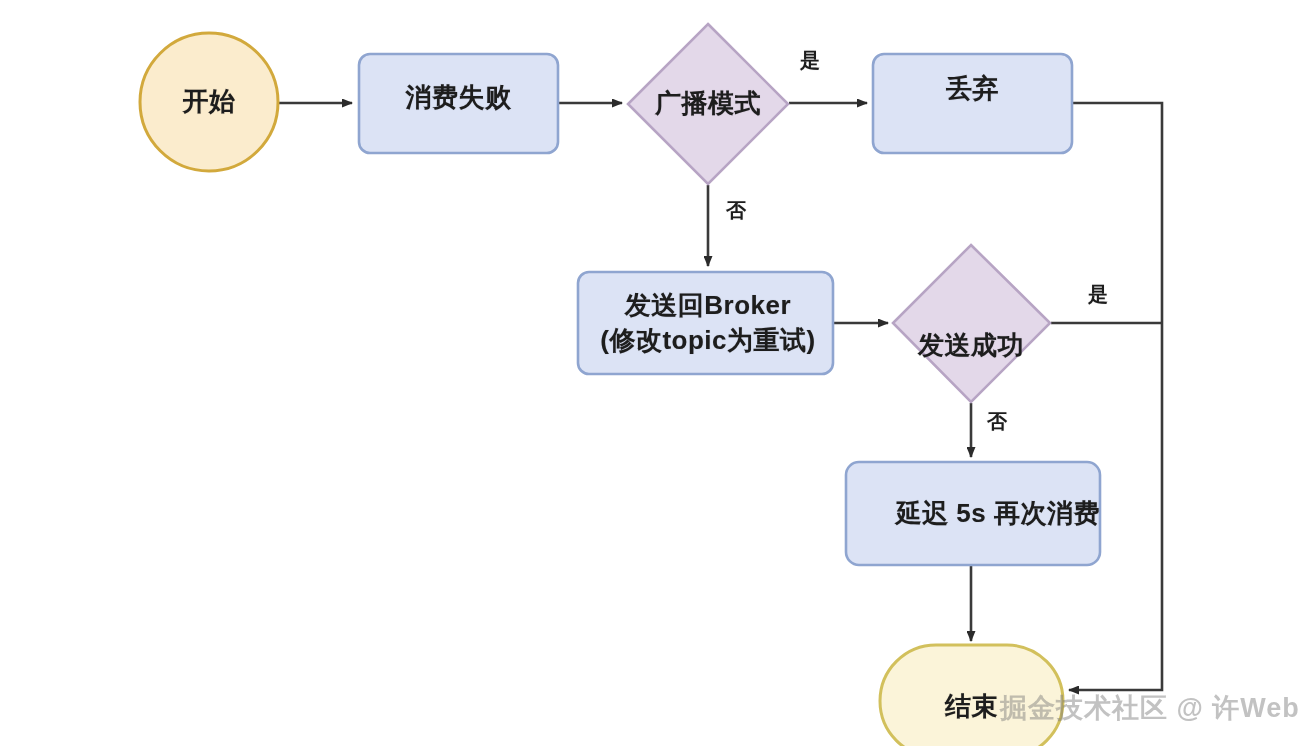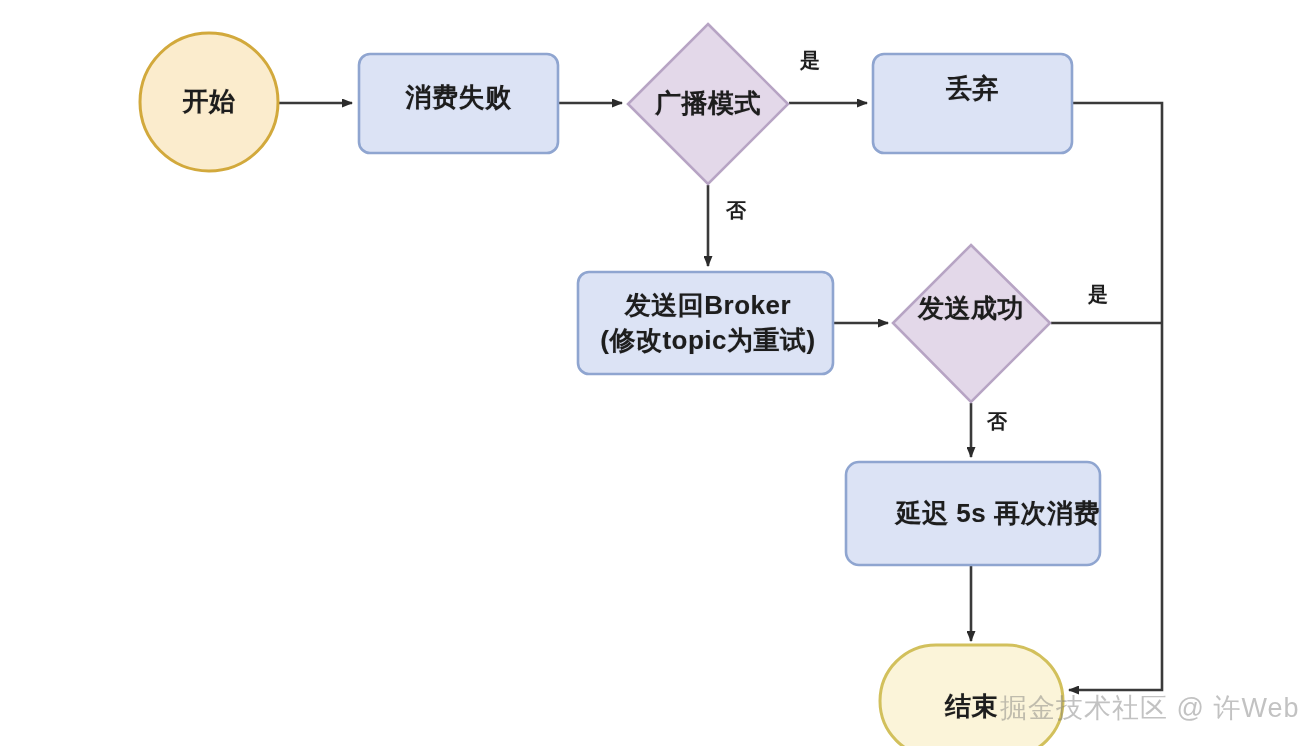--- a/index.html
+++ b/index.html
@@ -45,21 +45,21 @@
     font-weight: bold;
     font-size: 20px;
     text-shadow: 0 0 1px rgba(0,0,0,0.2);
   }
   .watermark {
     position: absolute;
     color: rgba(120,120,120,0.45);
     font-size: 27px;
     letter-spacing: 1px;
     white-space: nowrap;
-    font-weight: normal;
+    font-weight: bold;
   }
 </style>
 </head>
 <body>
 
 <div id="canvas">
 
   <svg id="flow-svg" viewBox="0 0 1312 746">
     <defs>
       <marker id="arrowhead" markerWidth="11" markerHeight="9" refX="10" refY="4.5" orient="auto" markerUnits="userSpaceOnUse">
@@ -119,21 +119,21 @@
 
   <div class="node-label" style="left:873px; top:54px; width:199px; height:70px;">
     <span>丢弃</span>
   </div>
 
   <div class="node-label" style="left:578px; top:272px; width:236px; height:102px;margin-left:12px;">
     <span>发送回Broker</span>
     <span>(修改topic为重试)</span>
   </div>
 
-  <div class="node-label" style="left:891px; top:269px; width:160px; height:80px;">
+  <div class="node-label" style="left:891px; top:283px; width:160px; height:80px;justify-content:flex-end;">
     <span>发送成功</span>
   </div>
 
   <div class="node-label" style="left:846px; top:462px; width:254px; height:103px;align-items:flex-end;">
     <span>延迟 5s 再次消费</span>
   </div>
 
   <div class="node-label" style="left:880px; top:645px; width:183px; height:123px;">
     <span>结束</span>
   </div>

